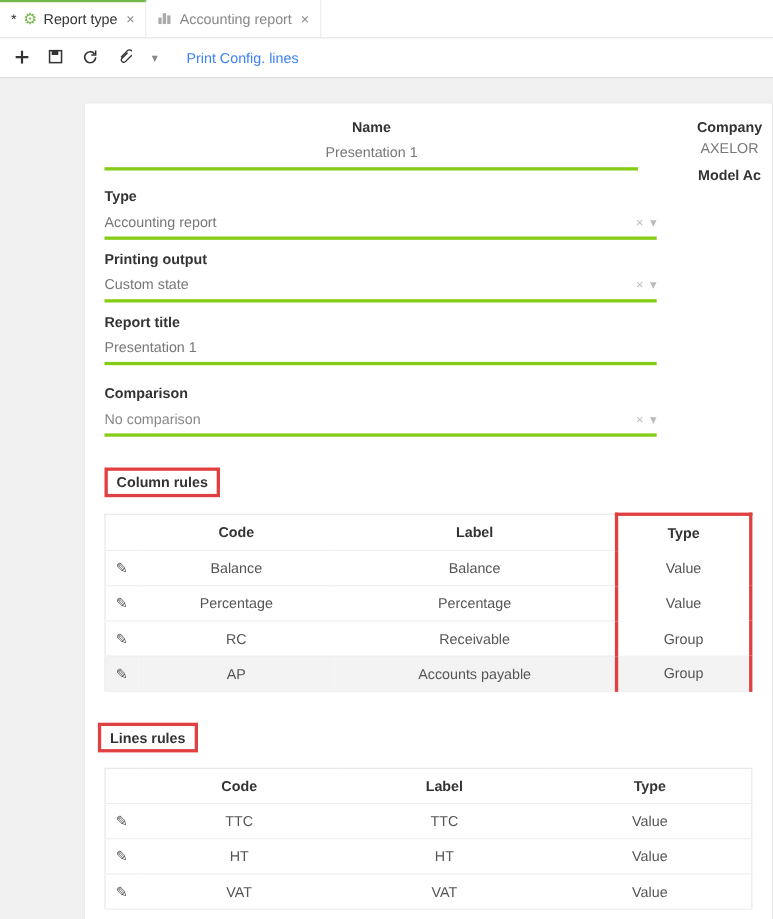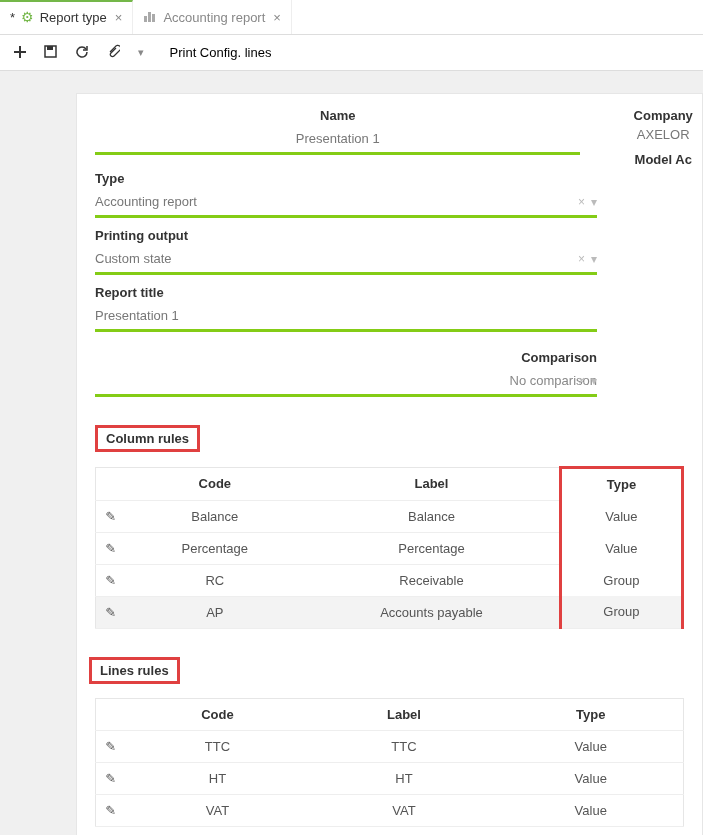--- a/index.html
+++ b/index.html
@@ -37,21 +37,21 @@
   .toolbar {
     display: flex;
     align-items: center;
     gap: 18px;
     background: #fff;
     padding: 9px 14px;
     border-bottom: 1px solid #ddd;
   }
   .toolbar .tbtn { color: #555; cursor: pointer; font-size: 14px; }
   .toolbar .caret { color: #888; font-size: 11px; }
-  .toolbar .print { color: #000000; font-size: 13px; margin-left: 8px; }
+  .toolbar .print { color: #3b82f6; font-size: 13px; margin-left: 8px; }
   .page {
     padding: 22px 0 0 76px;
     background: #f0f0f0;
     min-height: 760px;
   }
   .card {
     background: #fff;
     border: 1px solid #e6e6e6;
     padding: 14px 0 28px 0;
     width: 627px;
@@ -186,21 +186,21 @@
           <span class="clear-caret">
               <span>×</span>
               <span>▾</span>
             </span>
         </div>
       </div>
       <div class="field-block">
         <div class="field-label">Report title</div>
         <div class="field-value">Presentation 1</div>
       </div>
-      <div class="field-block" style="margin-top:18px;text-align:right;">
+      <div class="field-block" style="margin-top:18px;">
         <div class="field-label">Comparison</div>
         <div class="field-value light">
           <span>No comparison</span>
           <span class="clear-caret">
               <span>×</span>
               <span>▾</span>
             </span>
         </div>
       </div>
     </div>

